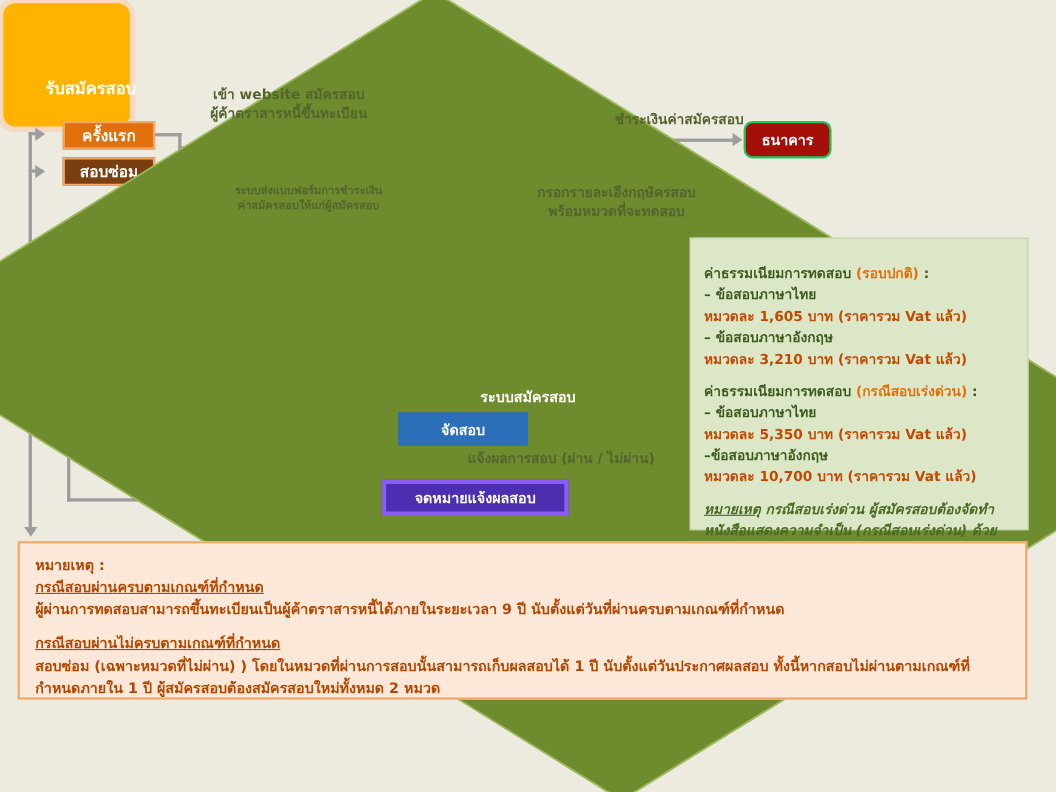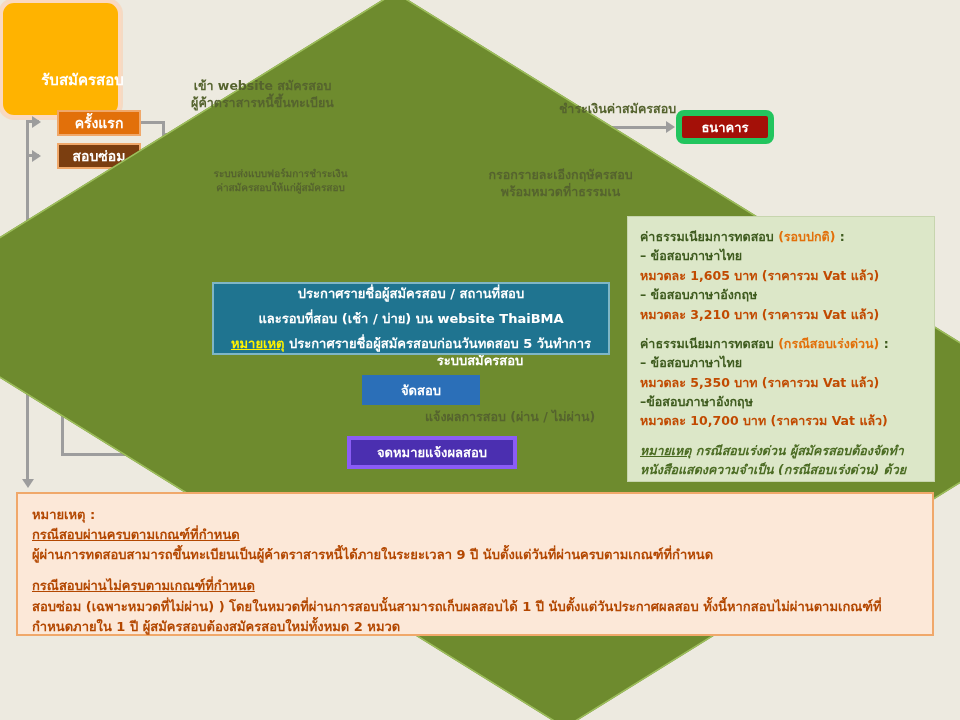--- a/index.html
+++ b/index.html
@@ -35,22 +35,22 @@
   }
 
   
   #register{
     left:337px;top:105px;width:185px;height:60px;
     background:#E2760E;border:2px solid #FFC400;font-size:13px;gap:6px;
   }
 
   
   #bank{
-    left:676px;top:110px;width:98px;height:34px;border-radius:8px;
-    background:#A41008;border:6px solid #22c55e;font-size:13px;
+    left:676px;top:110px;width:80px;height:34px;border-radius:8px;
+    background:#A41008;border:2px solid #22c55e;font-size:13px;
   }
 
   
   #diamond-wrap{left:337px;top:206px;width:155px;height:48px;}
   #diamond-shape{position:absolute;inset:0;background:#6E8B2E;border:2px solid #9DBE5C;
     transform:scaleY(.62) rotate(45deg);transform-origin:center;}
   #diamond-txt{position:absolute;inset:0;display:flex;align-items:center;justify-content:center;
     color:#fff;font-weight:bold;font-size:13px;}
 
   
@@ -63,21 +63,21 @@
   
   #exam{left:362px;top:375px;width:118px;height:30px;background:#2B6FB8;border:1px solid #2B6FB8;font-size:13px;}
 
   
   #letter{left:347px;top:436px;width:170px;height:33px;background:#4B2FB0;border:4px solid #8b5cf6;font-size:13px;}
 
   
   #fees{
     position:absolute;left:627px;top:216px;width:308px;height:266px;
     background:#DCE7C8;border:1px solid #C7D5AE;box-sizing:border-box;
-    padding:10px 12px;color:#3E5B1E;font-size:12.5px;line-height:1.55;font-weight:bold;
+    padding:22px 12px;color:#3E5B1E;font-size:12.5px;line-height:1.55;font-weight:bold;
   }
   #fees .accent{color:#E2700A;}
   #fees .amount{color:#C14A00;}
   #fees .note{color:#4A6B22;font-style:italic;text-decoration:none;}
   #fees .note .uu{text-decoration:underline;}
   #fees .blk{margin-bottom:10px;}
 
   
   #notes{
     position:absolute;left:16px;top:492px;width:918px;height:144px;
@@ -148,44 +148,39 @@
     <span>สมัครสอบผ่าน website</span>
   </div>
 
   <div class="node" id="bank">ธนาคาร</div>
 
   <div id="diamond-wrap">
     <div id="diamond-shape"></div>
     <div id="diamond-txt">ระบบสมัครสอบ</div>
   </div>
 
-  <div class="node" id="announce">
-    <span>ประกาศรายชื่อผู้สมัครสอบ /  สถานที่สอบ</span>
-    <span>และรอบที่สอบ (เช้า /  บ่าย) บน   website ThaiBMA</span>
-    <span><span class="u">หมายเหตุ</span><span> ประกาศรายชื่อผู้สมัครสอบก่อนวันทดสอบ 5 วันทำการ</span></span>
-  </div>
 
   <div class="node" id="exam">จัดสอบ</div>
   <div class="node" id="letter">จดหมายแจ้งผลสอบ</div>
 
   <div class="lbl" style="left:155px;top:78px;width:215px;font-size:12.5px;">
     <div>เข้า website สมัครสอบ</div>
     <div>ผู้ค้าตราสารหนี้ขึ้นทะเบียน</div>
   </div>
 
   <div class="lbl" style="left:525px;top:101px;width:185px;font-size:12.5px;">ชำระเงินค่าสมัครสอบ</div>
 
   <div class="lbl" style="left:178px;top:167px;width:205px;font-size:10px;">
     <div>ระบบส่งแบบฟอร์มการชำระเงิน</div>
     <div>ค่าสมัครสอบให้แก่ผู้สมัครสอบ</div>
   </div>
 
   <div class="lbl" style="left:458px;top:167px;width:205px;font-size:12.5px;">
     <div>กรอกรายละเอีงกฤษัครสอบ</div>
-    <div>พร้อมหมวดที่าธรรมเน</div>
+    <div>พร้อมหมวดที่จะทดสอบ</div>
   </div>
 
   <div class="lbl" style="left:425px;top:409px;width:230px;text-align:left;font-size:12.5px;">แจ้งผลการสอบ (ผ่าน /  ไม่ผ่าน)</div>
 
   <div id="fees">
     <div class="blk">
       <div><span>ค่าธรรมเนียมการทดสอบ </span><span class="accent">(รอบปกติ)</span><span>  :</span></div>
       <div>–  ข้อสอบภาษาไทย</div>
       <div class="amount">หมวดละ 1,605  บาท (ราคารวม Vat แล้ว)</div>
       <div>–  ข้อสอบภาษาอังกฤษ</div>

